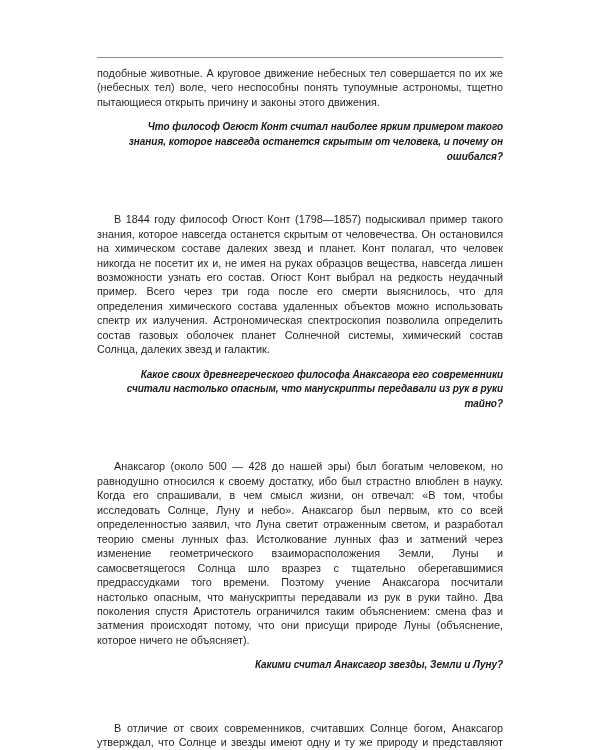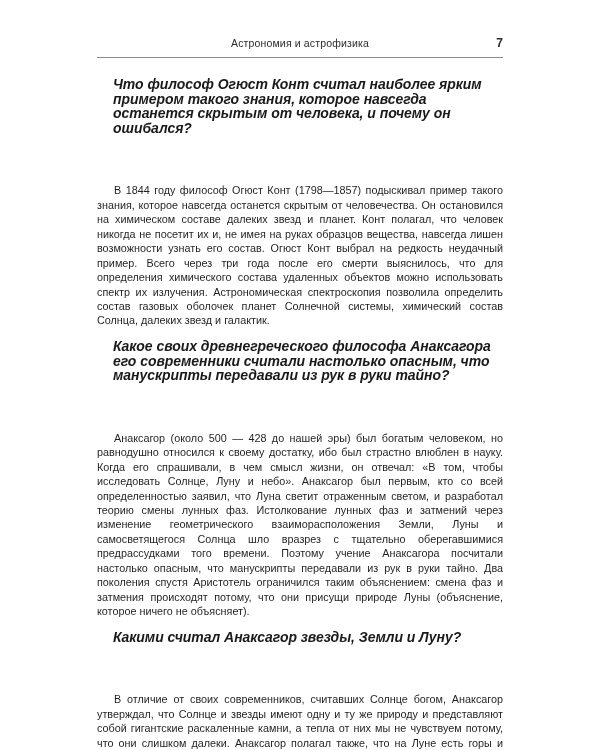--- a/index.html
+++ b/index.html
@@ -81,46 +81,43 @@
     hyphens: manual;
   }
   p.body-par.indent {
     text-indent: 17px;
     margin-top: 42px;
   }
 
   h2.question {
     margin: 0;
     padding-left: 16px;
-    font-size: 14px;
+    font-size: 10px;
     line-height: 14.6px;
     font-weight: 700;
     font-style: italic;
     color: #1a1a1a;
-    text-align: left;
+    text-align: right;
     letter-spacing: -0.05px;
   }
 
   .sp-before-q   { height: 11px; }
   .sp-after-q    { height: 6px; }
 </style>
 </head>
 <body>
 
 <div class="page">
 
-  <div class="running-head">
-    <div class="running-head-title">Астрономия и астрофизика</div>
-    <div class="running-head-folio">7</div>
-  </div>
 
   <div class="head-rule"></div>
 
   <div class="textblock">
 
+    <p class="body-par">подобные животные. А круговое движение небесных тел совершается по их же (небесных тел) воле, чего неспособны понять тупоумные астрономы, тщетно пытающиеся открыть причину и законы этого движения.</p>
 
     <div class="sp-before-q"></div>
     <h2 class="question">Что философ Огюст Конт считал наиболее ярким примером такого знания, которое навсегда останется скрытым от человека, и почему он ошибался?</h2>
     <div class="sp-after-q"></div>
     <p class="body-par indent">В 1844 году философ Огюст Конт (1798—1857) подыскивал пример такого знания, которое навсегда останется скрытым от человечества. Он остановился на химическом составе далеких звезд и планет. Конт полагал, что человек никогда не посетит их и, не имея на руках образцов вещества, навсегда лишен возможности узнать его состав. Огюст Конт выбрал на редкость неудачный пример. Всего через три года после его смерти выяснилось, что для определения химического состава удаленных объектов можно использовать спектр их излучения. Астрономическая спектроскопия позволила определить состав газовых оболочек планет Солнечной системы, химический состав Солнца, далеких звезд и галактик.</p>
 
     <div class="sp-before-q"></div>
     <h2 class="question">Какое своих древнегреческого философа Анаксагора его современники считали настолько опасным, что манускрипты передавали из рук в руки тайно?</h2>
     <div class="sp-after-q"></div>
     <p class="body-par indent">Анаксагор (около 500 — 428 до нашей эры) был богатым человеком, но равнодушно относился к своему достатку, ибо был страстно влюблен в науку. Когда его спрашивали, в чем смысл жизни, он отвечал: «В том, чтобы исследовать Солнце, Луну и небо». Анаксагор был первым, кто со всей определенностью заявил, что Луна светит отраженным светом, и разработал теорию смены лунных фаз. Истолкование лунных фаз и затмений через изменение геометрического взаиморасположения Земли, Луны и самосветящегося Солнца шло вразрез с тщательно оберегавшимися предрассудками того времени. Поэтому учение Анаксагора посчитали настолько опасным, что манускрипты передавали из рук в руки тайно. Два поколения спустя Аристотель ограничился таким объяснением: смена фаз и затмения происходят потому, что они присущи природе Луны (объяснение, которое ничего не объясняет).</p>

